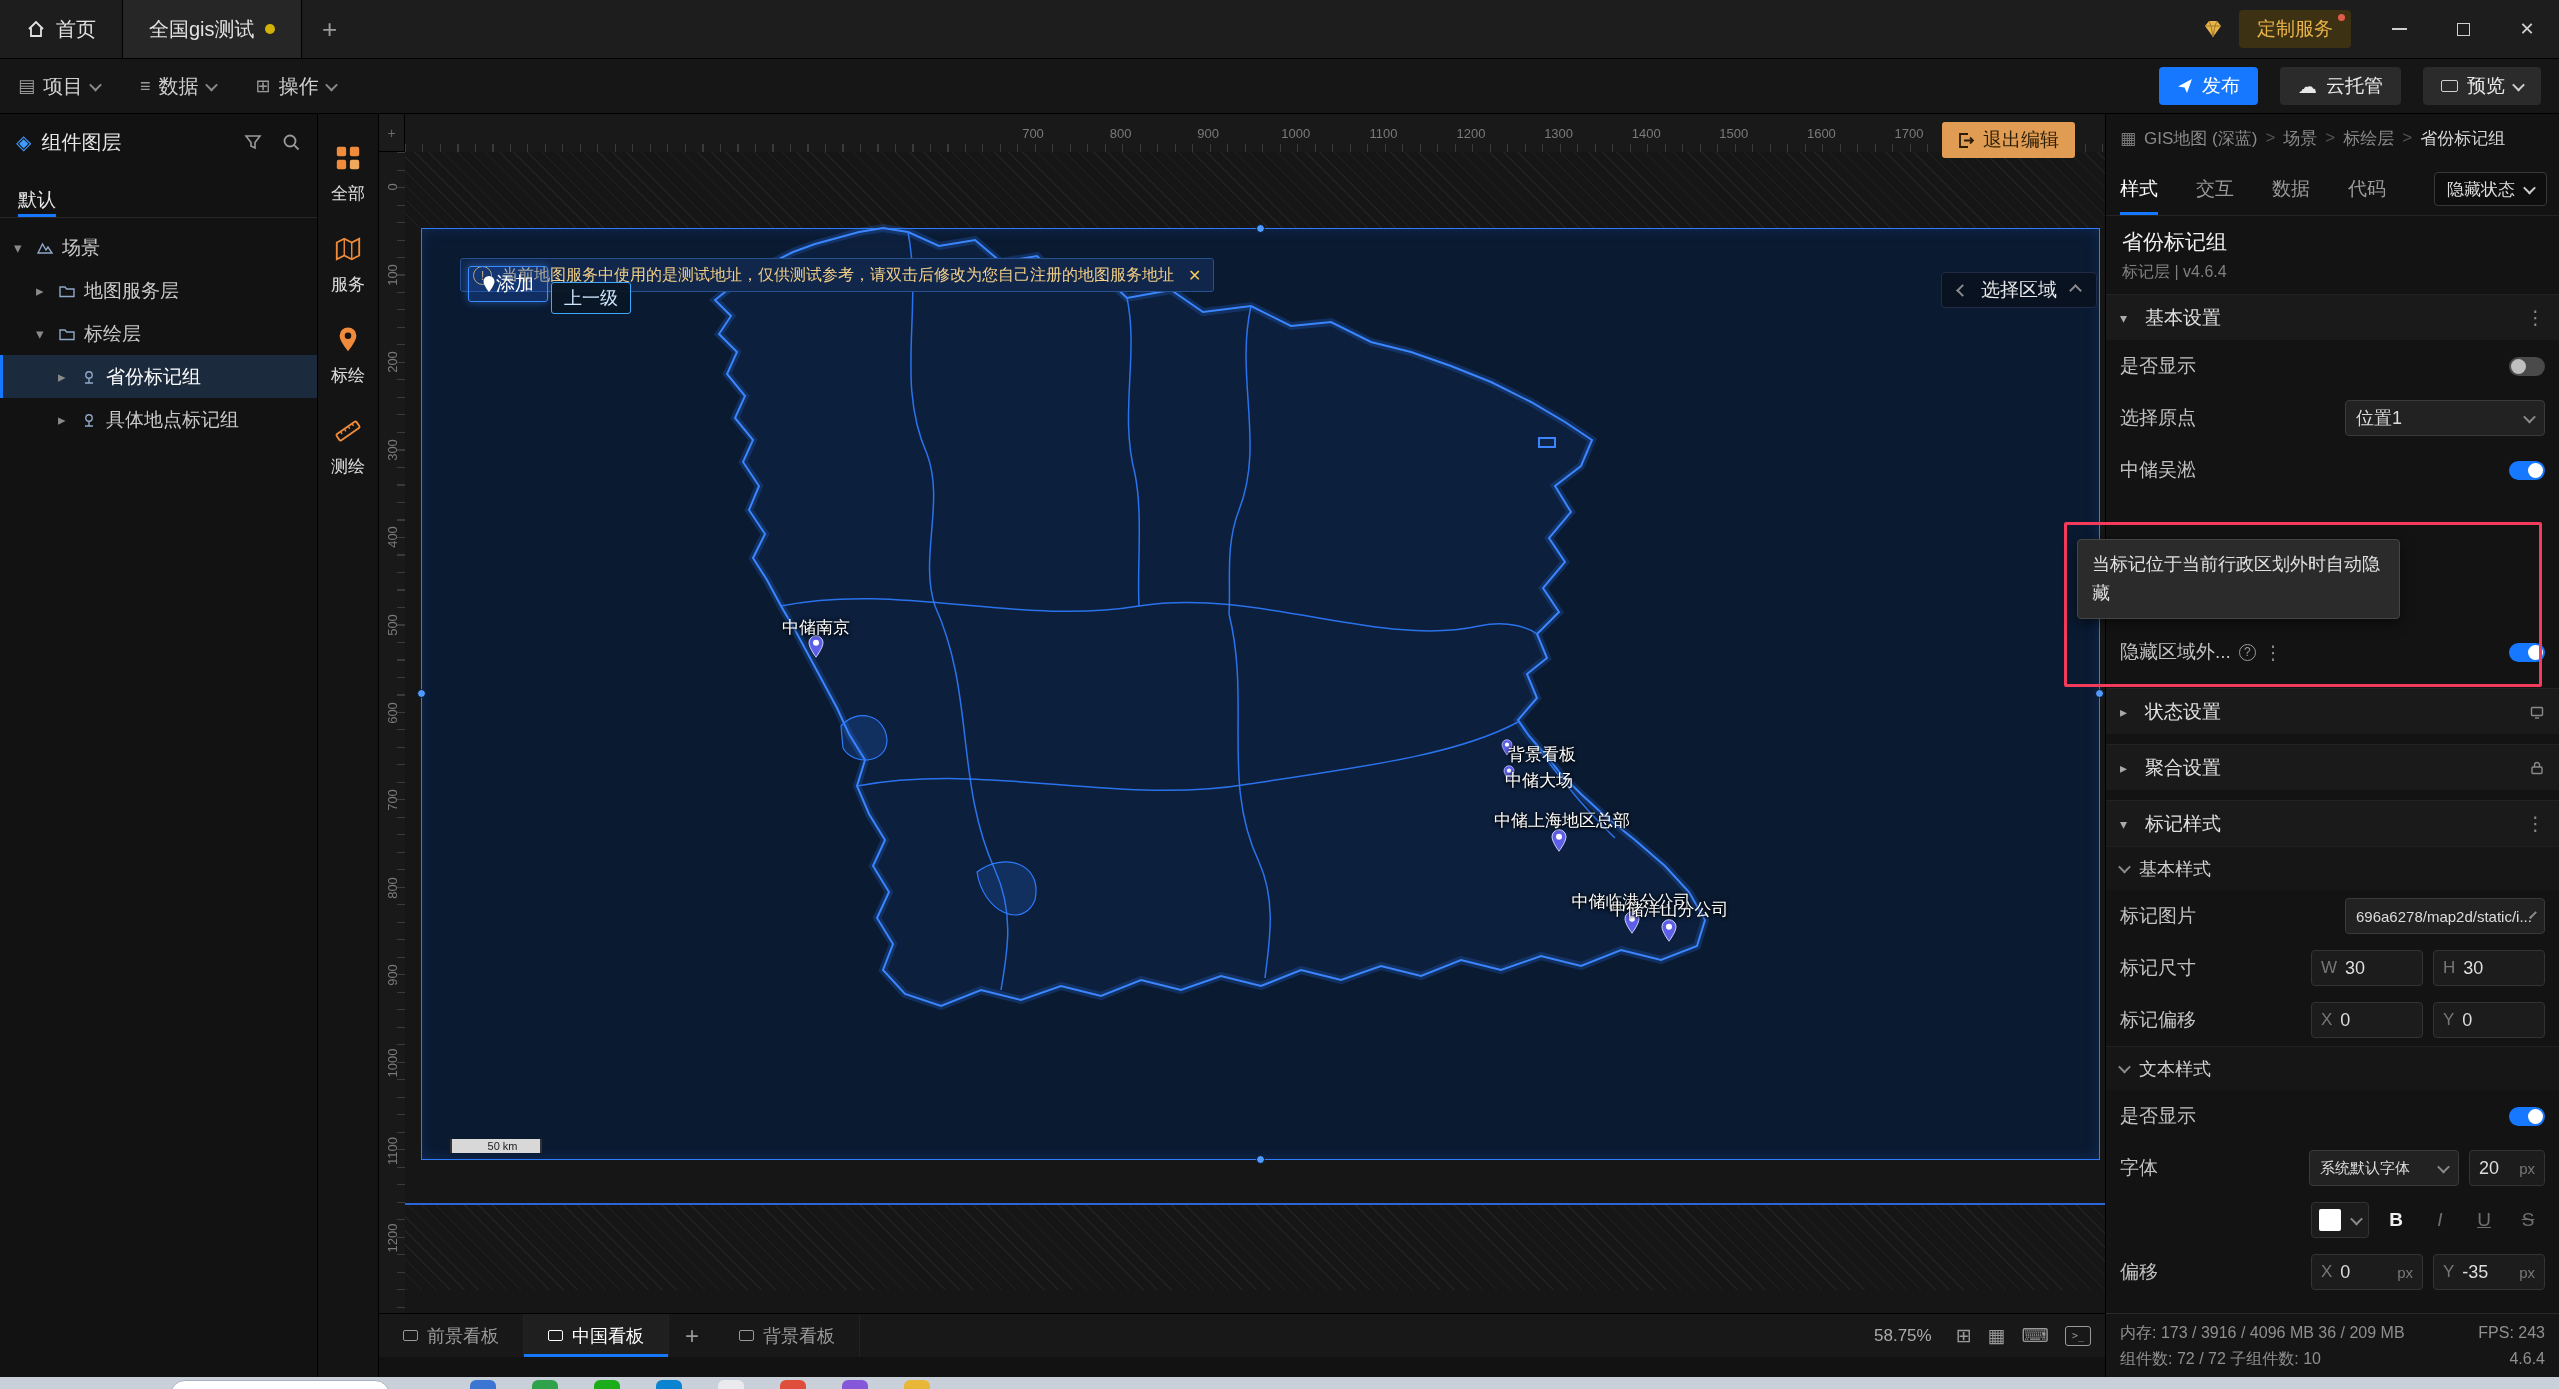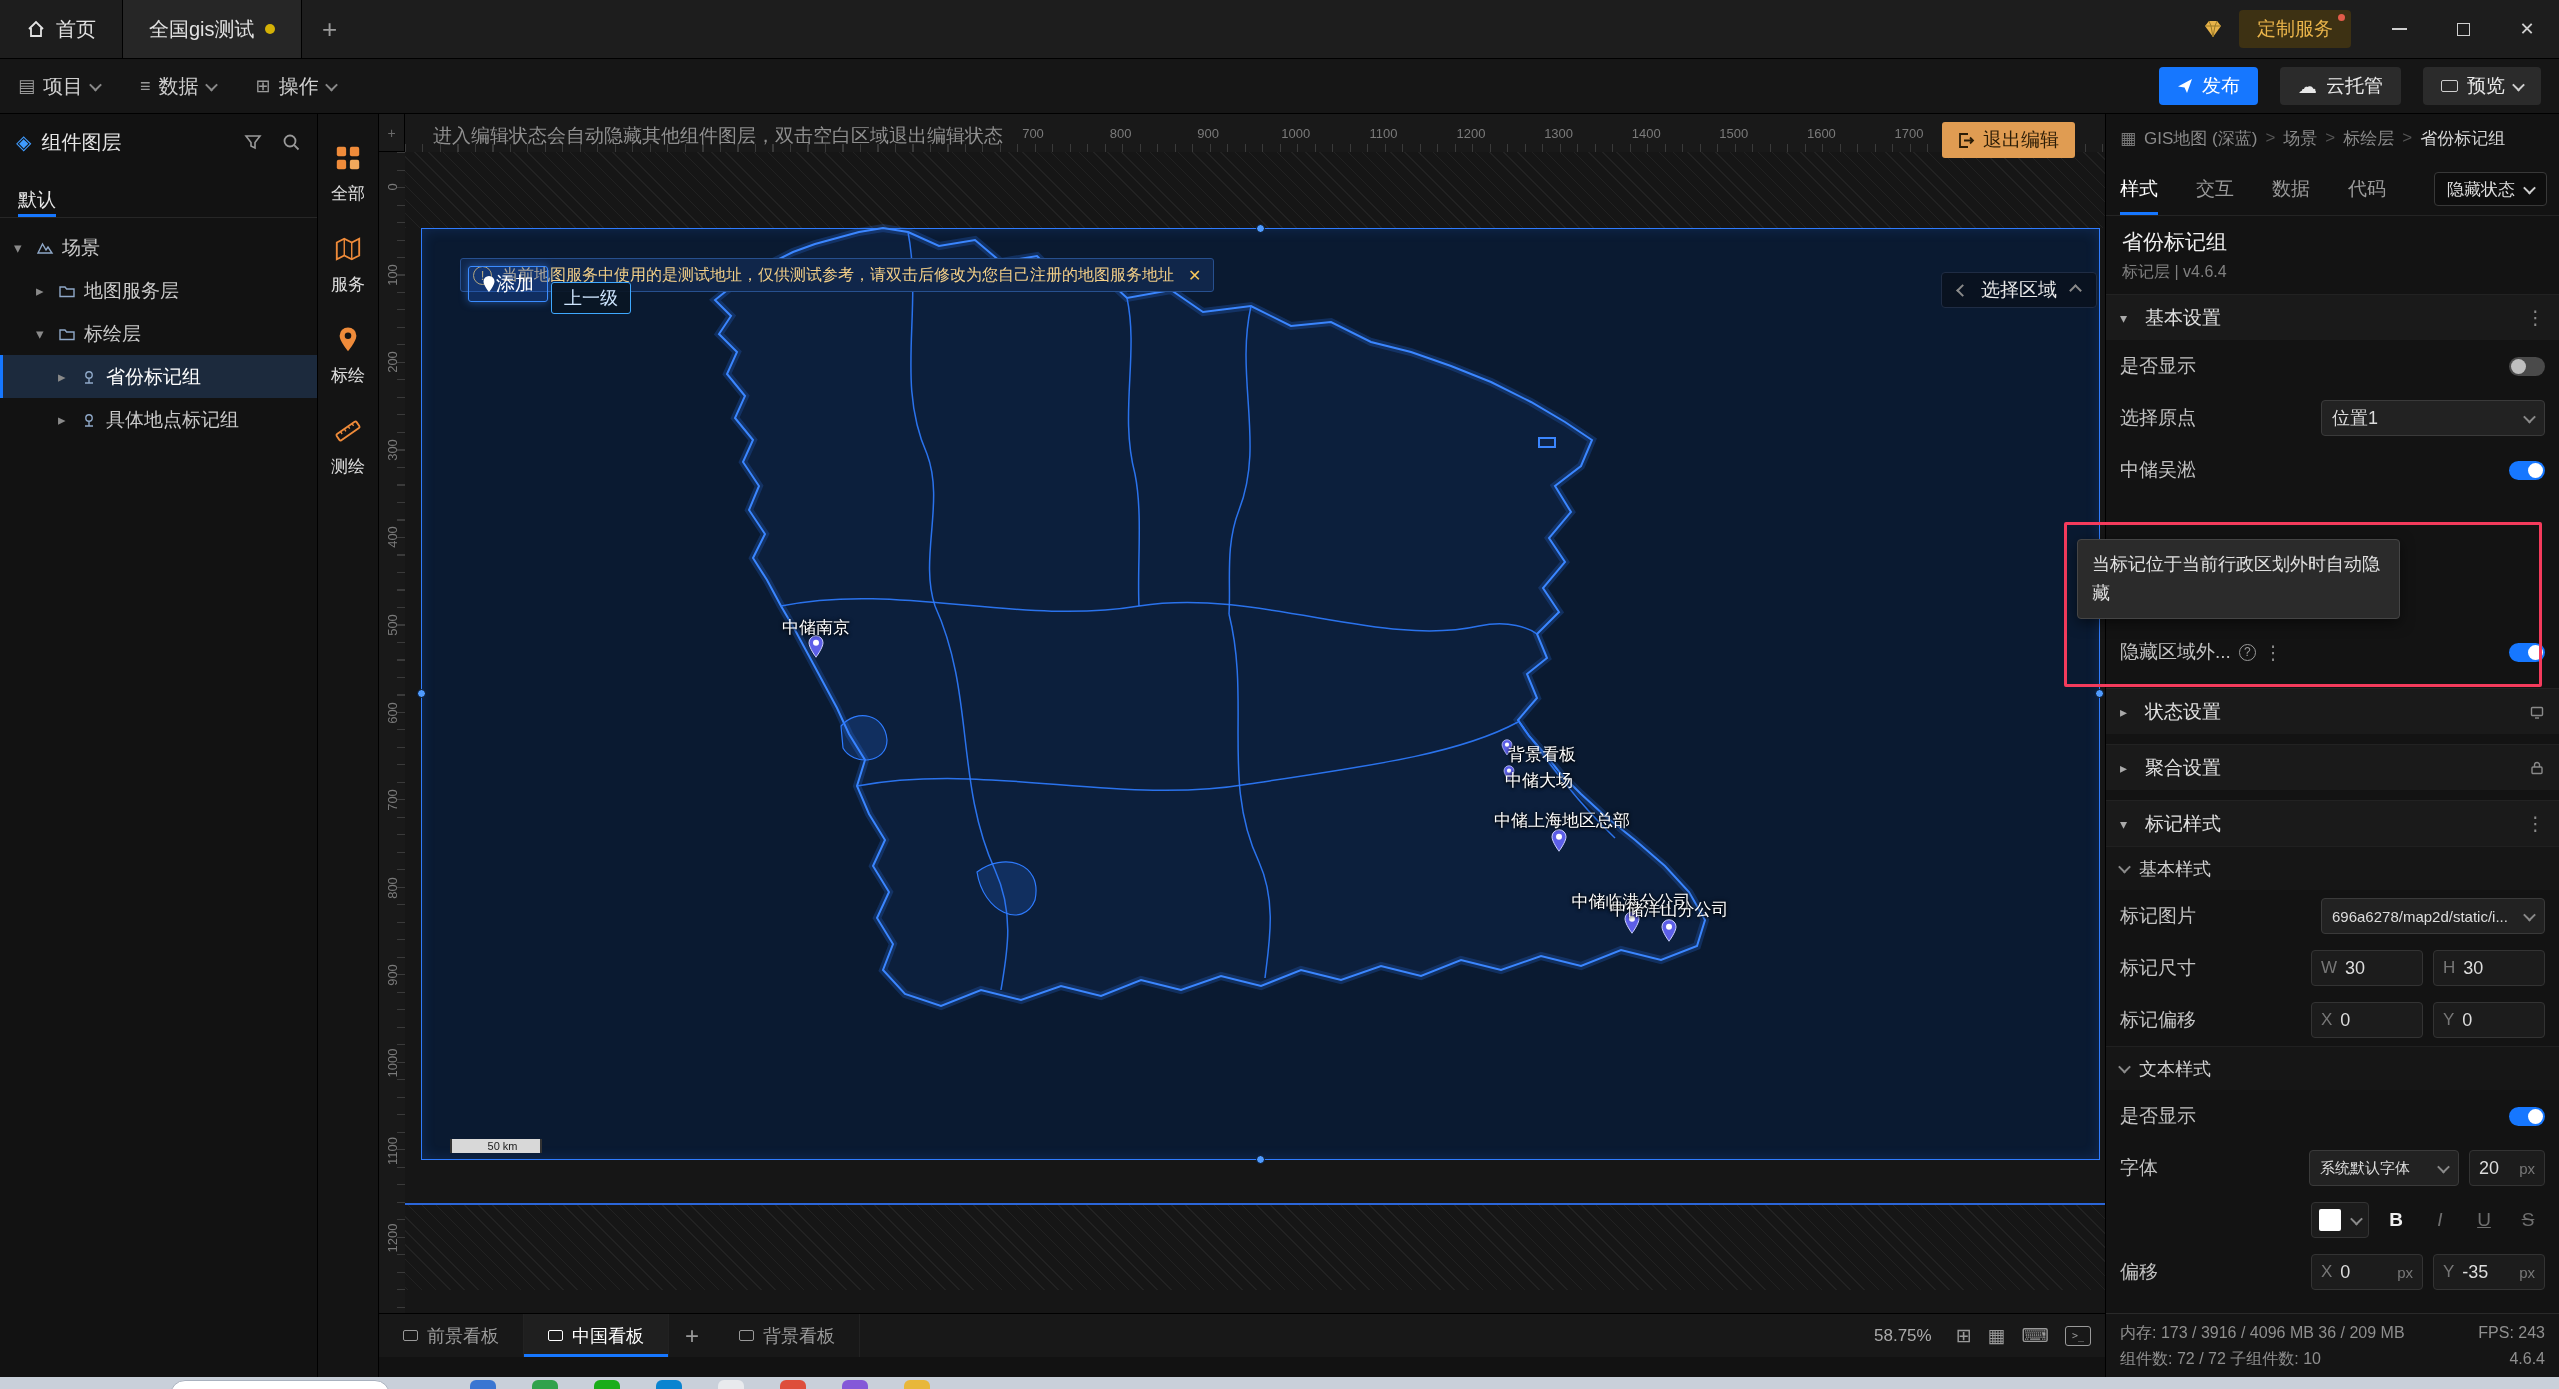--- a/index.html
+++ b/index.html
@@ -162,21 +162,21 @@
   .row-label { font-size:19px; color:#c2c2c2; display:flex; align-items:center; gap:8px; }
   .covered { height:130px; }
   .qmark { width:17px; height:17px; border:1.4px solid #9a9a9a; border-radius:50%; color:#9a9a9a; font-size:12px;
     display:inline-flex; align-items:center; justify-content:center; }
   .toggle { width:36px; height:19px; border-radius:10px; background:#4a4a4a; position:relative; }
   .toggle .knob { position:absolute; top:2px; left:2px; width:15px; height:15px; border-radius:50%; background:#bfbfbf; }
   .toggle.on { background:#1677ff; }
   .toggle.on .knob { left:auto; right:2px; background:#fff; }
   .select { height:36px; background:#222; border:1px solid #3a3a3a; border-radius:4px; display:flex;
     align-items:center; justify-content:space-between; padding:0 10px; font-size:18px; color:#ddd; }
-  .w236 { width:224px; } .w150 { width:150px; }
+  .w236 { width:200px; } .w150 { width:150px; }
   .sel-small { font-size:15px; }
   .numbox { height:36px; background:#1c1c1c; border:1px solid #333; border-radius:4px; display:flex;
     align-items:center; padding:0 9px; gap:8px; width:112px; }
   .nb-pre { color:#777; font-size:17px; }
   .nb-val { color:#ddd; font-size:18px; flex:1; }
   .nb-unit { color:#777; font-size:15px; }
   .ctrl-group { display:flex; gap:10px; }
   .subsec { height:44px; display:flex; align-items:center; gap:10px; padding:0 14px; background:#161616;
     border-top:1px solid #202020; font-size:18px; color:#d0d0d0; }
   .swatch-box { width:58px; height:36px; background:#1c1c1c; border:1px solid #333; border-radius:4px;
@@ -486,21 +486,20 @@
             <span class="vnum" style="top: 385.4px;">400</span>
             <span class="vnum" style="top: 473px;">500</span>
             <span class="vnum" style="top: 560.6px;">600</span>
             <span class="vnum" style="top: 648.2px;">700</span>
             <span class="vnum" style="top: 735.8px;">800</span>
             <span class="vnum" style="top: 823.4px;">900</span>
             <span class="vnum" style="top: 911px;">1000</span>
             <span class="vnum" style="top: 998.6px;">1100</span>
             <span class="vnum" style="top: 1086.2px;">1200</span>
           </div>
-        <div class="edit-hint">进入编辑状态会自动隐藏其他组件图层，双击空白区域退出编辑状态</div>
         <div class="exit-edit">
           <svg width="17" height="17" viewBox="0 0 17 17">
               <path d="M10 2 H2 V15 H10 M6 8.5 H15 M12 5.5 L15 8.5 L12 11.5" fill="none" stroke="#2b1c06" stroke-width="1.8"></path>
             </svg>
           <span>退出编辑</span>
         </div>
       </div>
 
       <div class="board-tabbar">
         <span id="board-tabs" style="display:flex">

